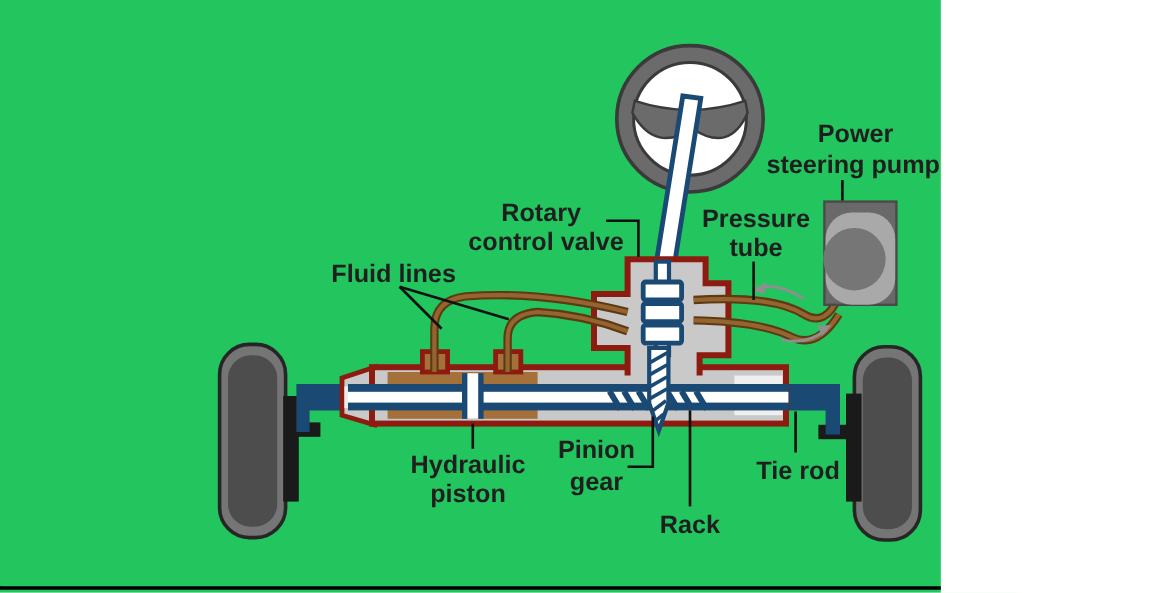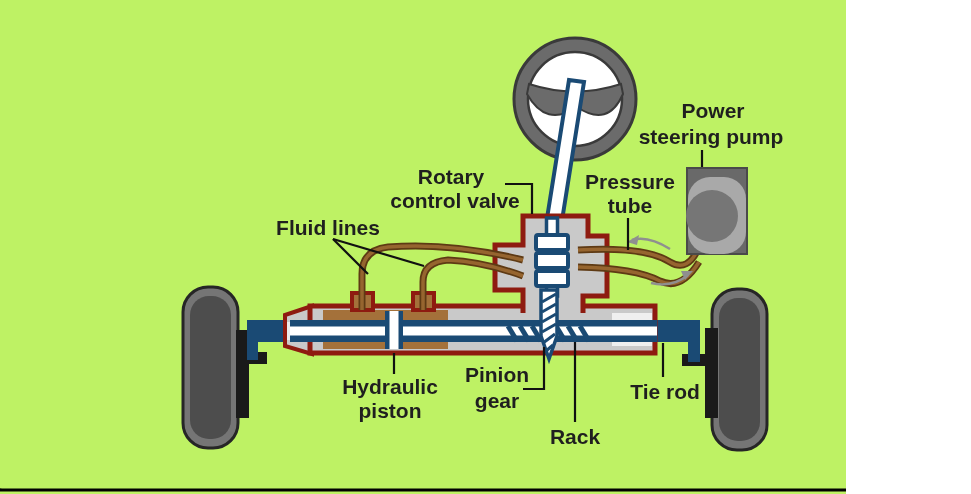--- a/index.html
+++ b/index.html
@@ -1,19 +1,19 @@
 <!DOCTYPE html>
 <html><head>
 <meta charset="utf-8">
 <style>
   html,body{margin:0;padding:0;background:#fff;}
   .canvas{
     position:relative;
-    width:846px;height:494px;
-    background:#bef264;
+    width:784px;height:494px;
+    background:#22c55e;
     overflow:hidden;
     font-family:"Liberation Sans", sans-serif;
   }
   svg{display:block;}
   text{
     font-family:"Liberation Sans", sans-serif;
     font-weight:bold;
     font-size:21px;
     fill:#1f1f1f;
   }

